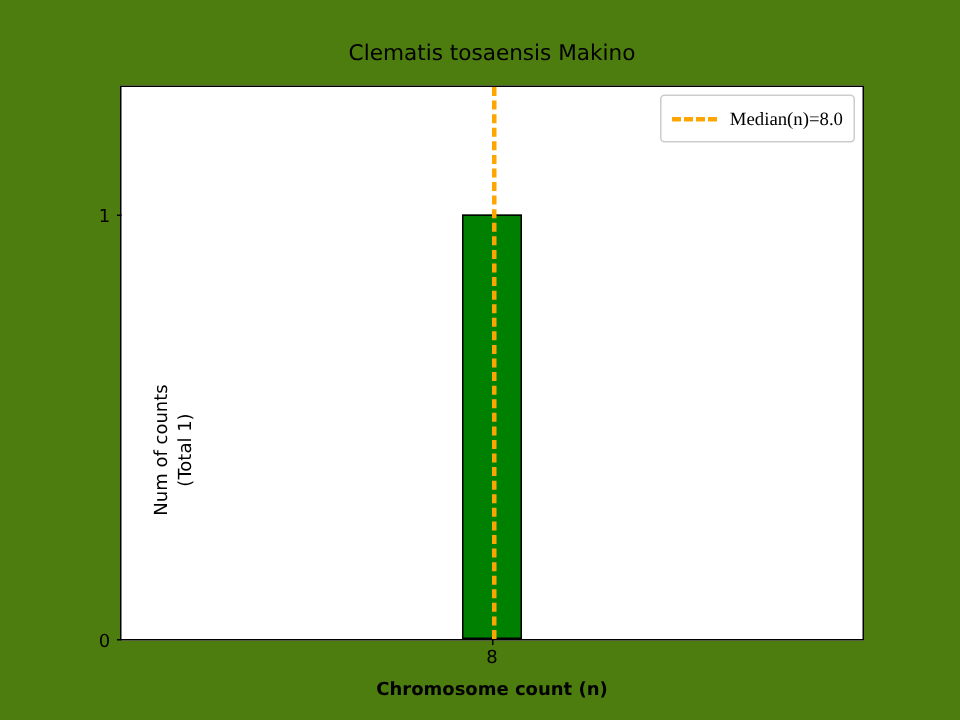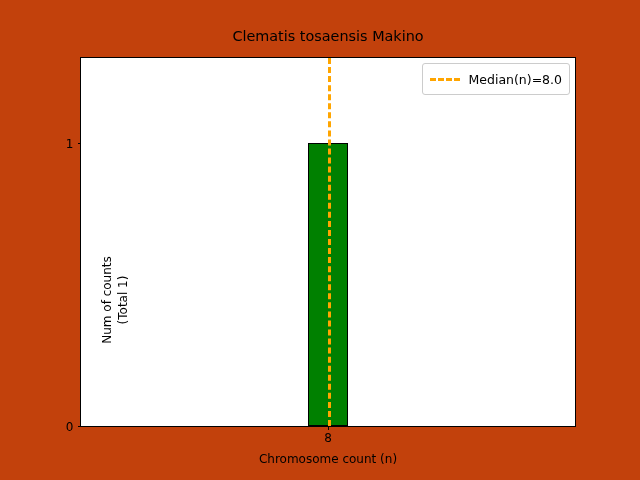--- a/index.html
+++ b/index.html
@@ -4,21 +4,21 @@
 <style>
   html, body {
     margin: 0;
     padding: 0;
     background: #ffffff;
   }
   #figure {
     position: relative;
     width: 640px;
     height: 480px;
-    background: #c2410c;
+    background: #4d7c0f;
     font-family: "DejaVu Sans", sans-serif;
     overflow: hidden;
   }
 
   
   #chart-title {
     position: absolute;
     left: 80px;
     top: 29px;
     width: 496px;
@@ -99,20 +99,21 @@
   
   #xlabel {
     position: absolute;
     left: 80px;
     top: 452px;
     width: 496px;
     text-align: center;
     font-size: 12px;
     color: #000000;
     white-space: nowrap;
+    font-weight: bold;
   }
   .ylabel-col {
     position: absolute;
     transform-origin: 50% 50%;
     transform: rotate(-90deg);
     font-size: 12px;
     color: #000000;
     white-space: nowrap;
     text-align: center;
   }
@@ -152,20 +153,21 @@
     flex: 0 0 30px;
   }
   .legend-swatch.blank {
     border-top: none;
   }
   .legend-text {
     font-size: 12.5px;
     color: #000000;
     white-space: nowrap;
     text-align: right;
+    font-family: Liberation Serif, serif;
   }
 </style>
 </head>
 <body>
 
 <div id="figure">
 
   <div id="chart-title">Clematis tosaensis Makino</div>
 
   <div id="plot-area">

